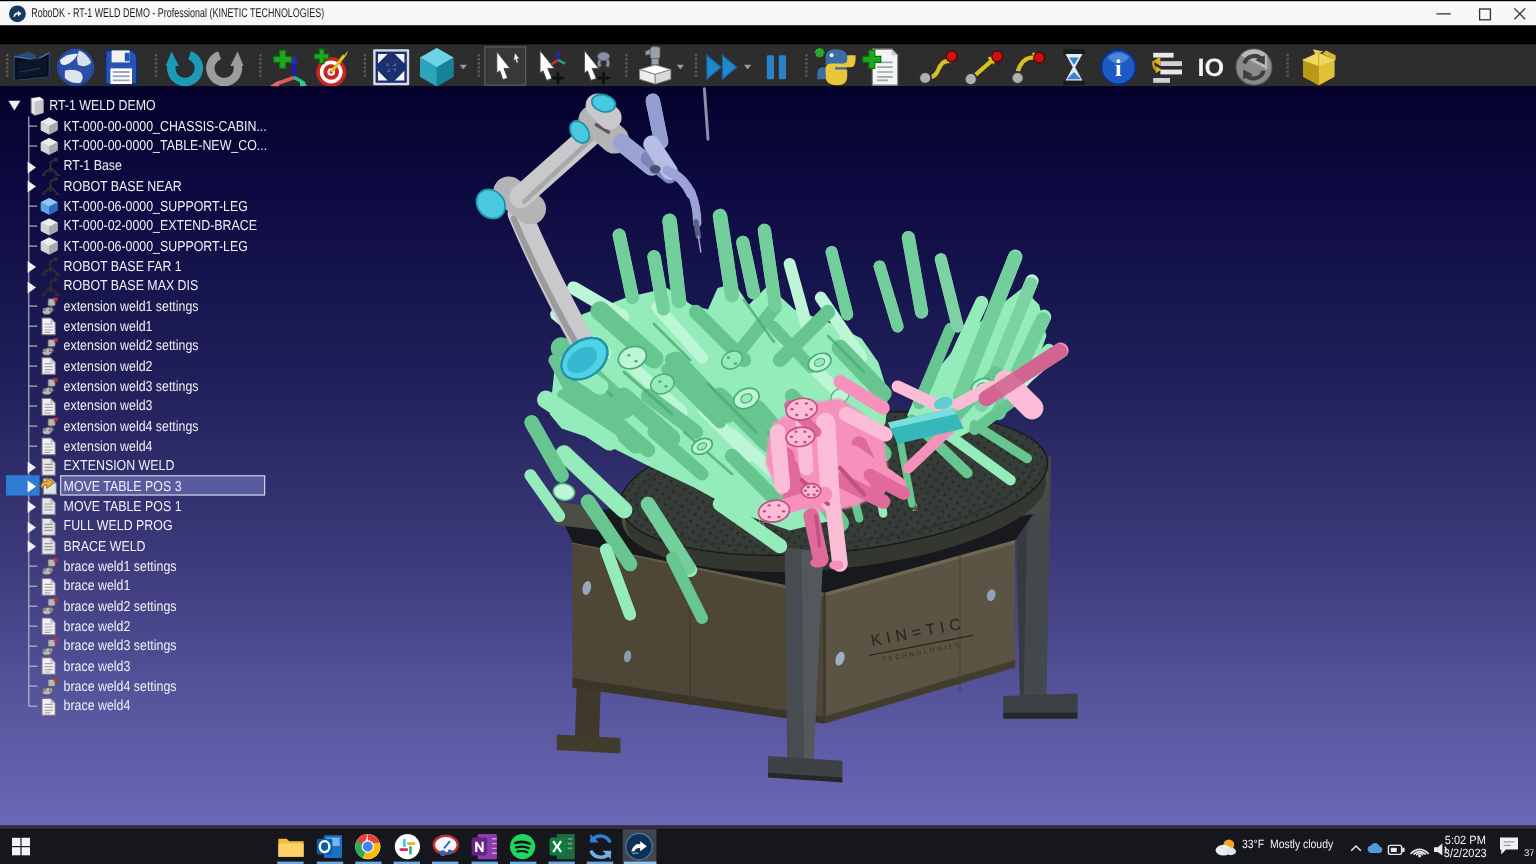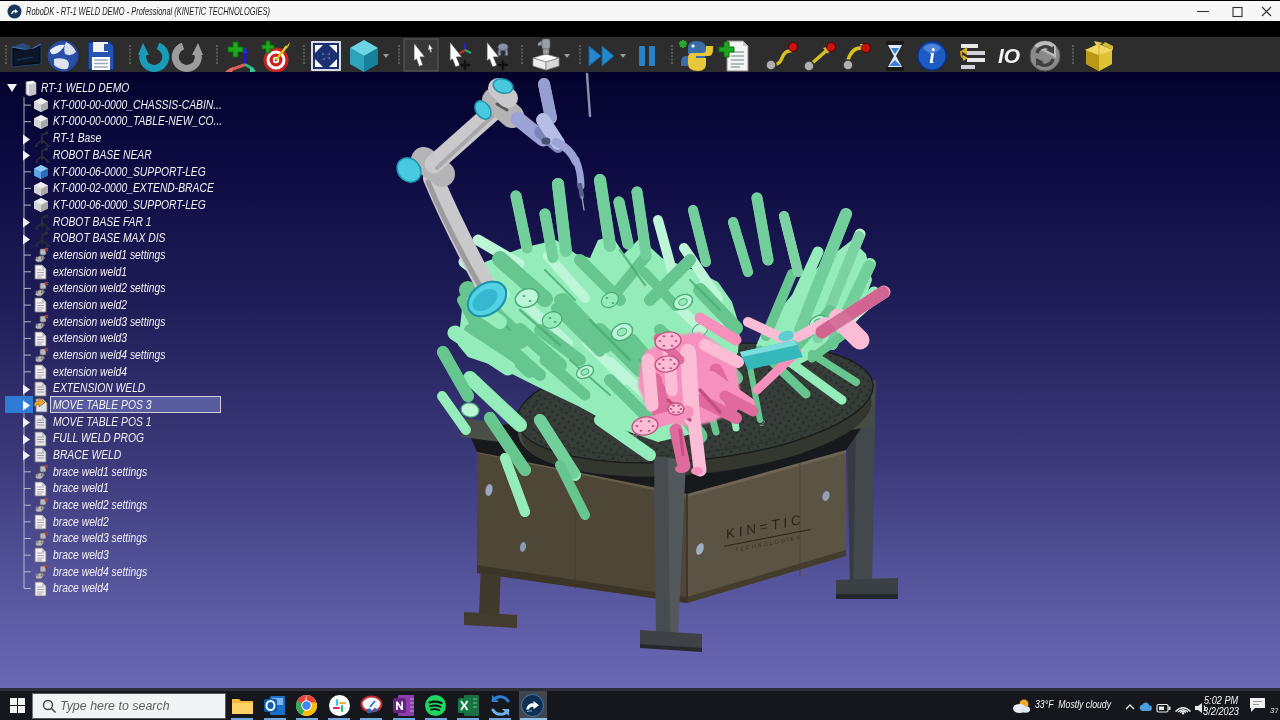--- a/index.html
+++ b/index.html
@@ -1,16 +1,16 @@
 <!DOCTYPE html>
 <html><head><meta charset="utf-8">
 <style>
 *{margin:0;padding:0;box-sizing:border-box;}
 html,body{width:1280px;height:720px;overflow:hidden;background:#000;font-family:"Liberation Sans",sans-serif;}
-#win{position:absolute;left:0;top:0;width:1280px;height:720px;font-style:italic;}
+#win{position:absolute;left:0;top:0;width:1280px;height:720px;}
 #titlebar{position:absolute;left:0;top:0;width:1280px;height:21px;background:#f7f7f7;border-top:1px solid #000;}
 #titletext{position:absolute;left:26px;top:4px;font-size:10.5px;color:#1c1c1c;display:inline-block;transform:scaleX(0.71);transform-origin:0 50%;white-space:nowrap;}
 #menubar{position:absolute;left:0;top:21px;width:1280px;height:16px;background:#2a2a2a;}
 .mi{position:absolute;top:2px;font-size:10.5px;color:#e4e4e4;display:inline-block;transform:scaleX(0.78);transform-origin:0 50%;}
 #toolbar{position:absolute;left:0;top:37px;width:1280px;height:35px;background:#2d2d2d;}
 #viewport{position:absolute;left:0;top:72px;width:1280px;height:616px;background:linear-gradient(#04022c 0%,#0c0a40 14%,#201e58 38%,#3a3878 62%,#55539a 82%,#6b69b6 100%);}
 #vpedge{position:absolute;left:0;top:688px;width:1280px;height:3px;background:#2e2e38;}
 #taskbar{position:absolute;left:0;top:691px;width:1280px;height:29px;background:#15171c;}
 .trow{position:absolute;height:17px;white-space:nowrap;}
 .tlabel{position:absolute;font-size:12px;color:#f0f0f6;top:1px;display:inline-block;transform:scaleX(0.86);transform-origin:0 50%;white-space:nowrap;}
@@ -932,27 +932,20 @@
 <div id="vpedge"></div>
 <div id="taskbar">
 <svg style="position:absolute;left:10px;top:7px" width="15" height="15" viewBox="0 0 15 15">
         <g fill="#f4f4f4">
           <rect x="0" y="0" width="7" height="7"></rect>
           <rect x="8" y="0" width="7" height="7"></rect>
           <rect x="0" y="8" width="7" height="7"></rect>
           <rect x="8" y="8" width="7" height="7"></rect>
         </g>
       </svg>
-<div id="searchbox">
-        <svg style="position:absolute;left:9px;top:5px" width="15" height="15" viewBox="0 0 15 15">
-          <circle cx="6" cy="6" r="4.5" fill="none" stroke="#444" stroke-width="1.4"></circle>
-          <path d="M9.5,9.5 L13.5,13.5" stroke="#444" stroke-width="1.6"></path>
-        </svg>
-        <span id="searchtext">Type here to search</span>
-      </div>
 <svg class="ticon" style="left:229.5px" width="25" height="25" viewBox="0 0 25 25">
         <path d="M2,6 L9,6 L11,8 L23,8 L23,21 L2,21 Z" fill="#f7b93c"></path>
         <path d="M2,10 L23,10 L23,21 L2,21 Z" fill="#fcd267"></path>
       </svg>
 <svg class="ticon" style="left:262.0px" width="25" height="25" viewBox="0 0 25 25">
         <rect x="8" y="3" width="15" height="19" rx="1" fill="#1b6fc4"></rect>
         <rect x="10" y="5" width="11" height="7" fill="#7ab6e8"></rect>
         <rect x="2" y="6" width="13" height="13" rx="1.5" fill="#0a5cad"></rect>
         <ellipse cx="8.5" cy="12.5" rx="4" ry="4.6" fill="none" stroke="#fff" stroke-width="2"></ellipse>
       </svg>

